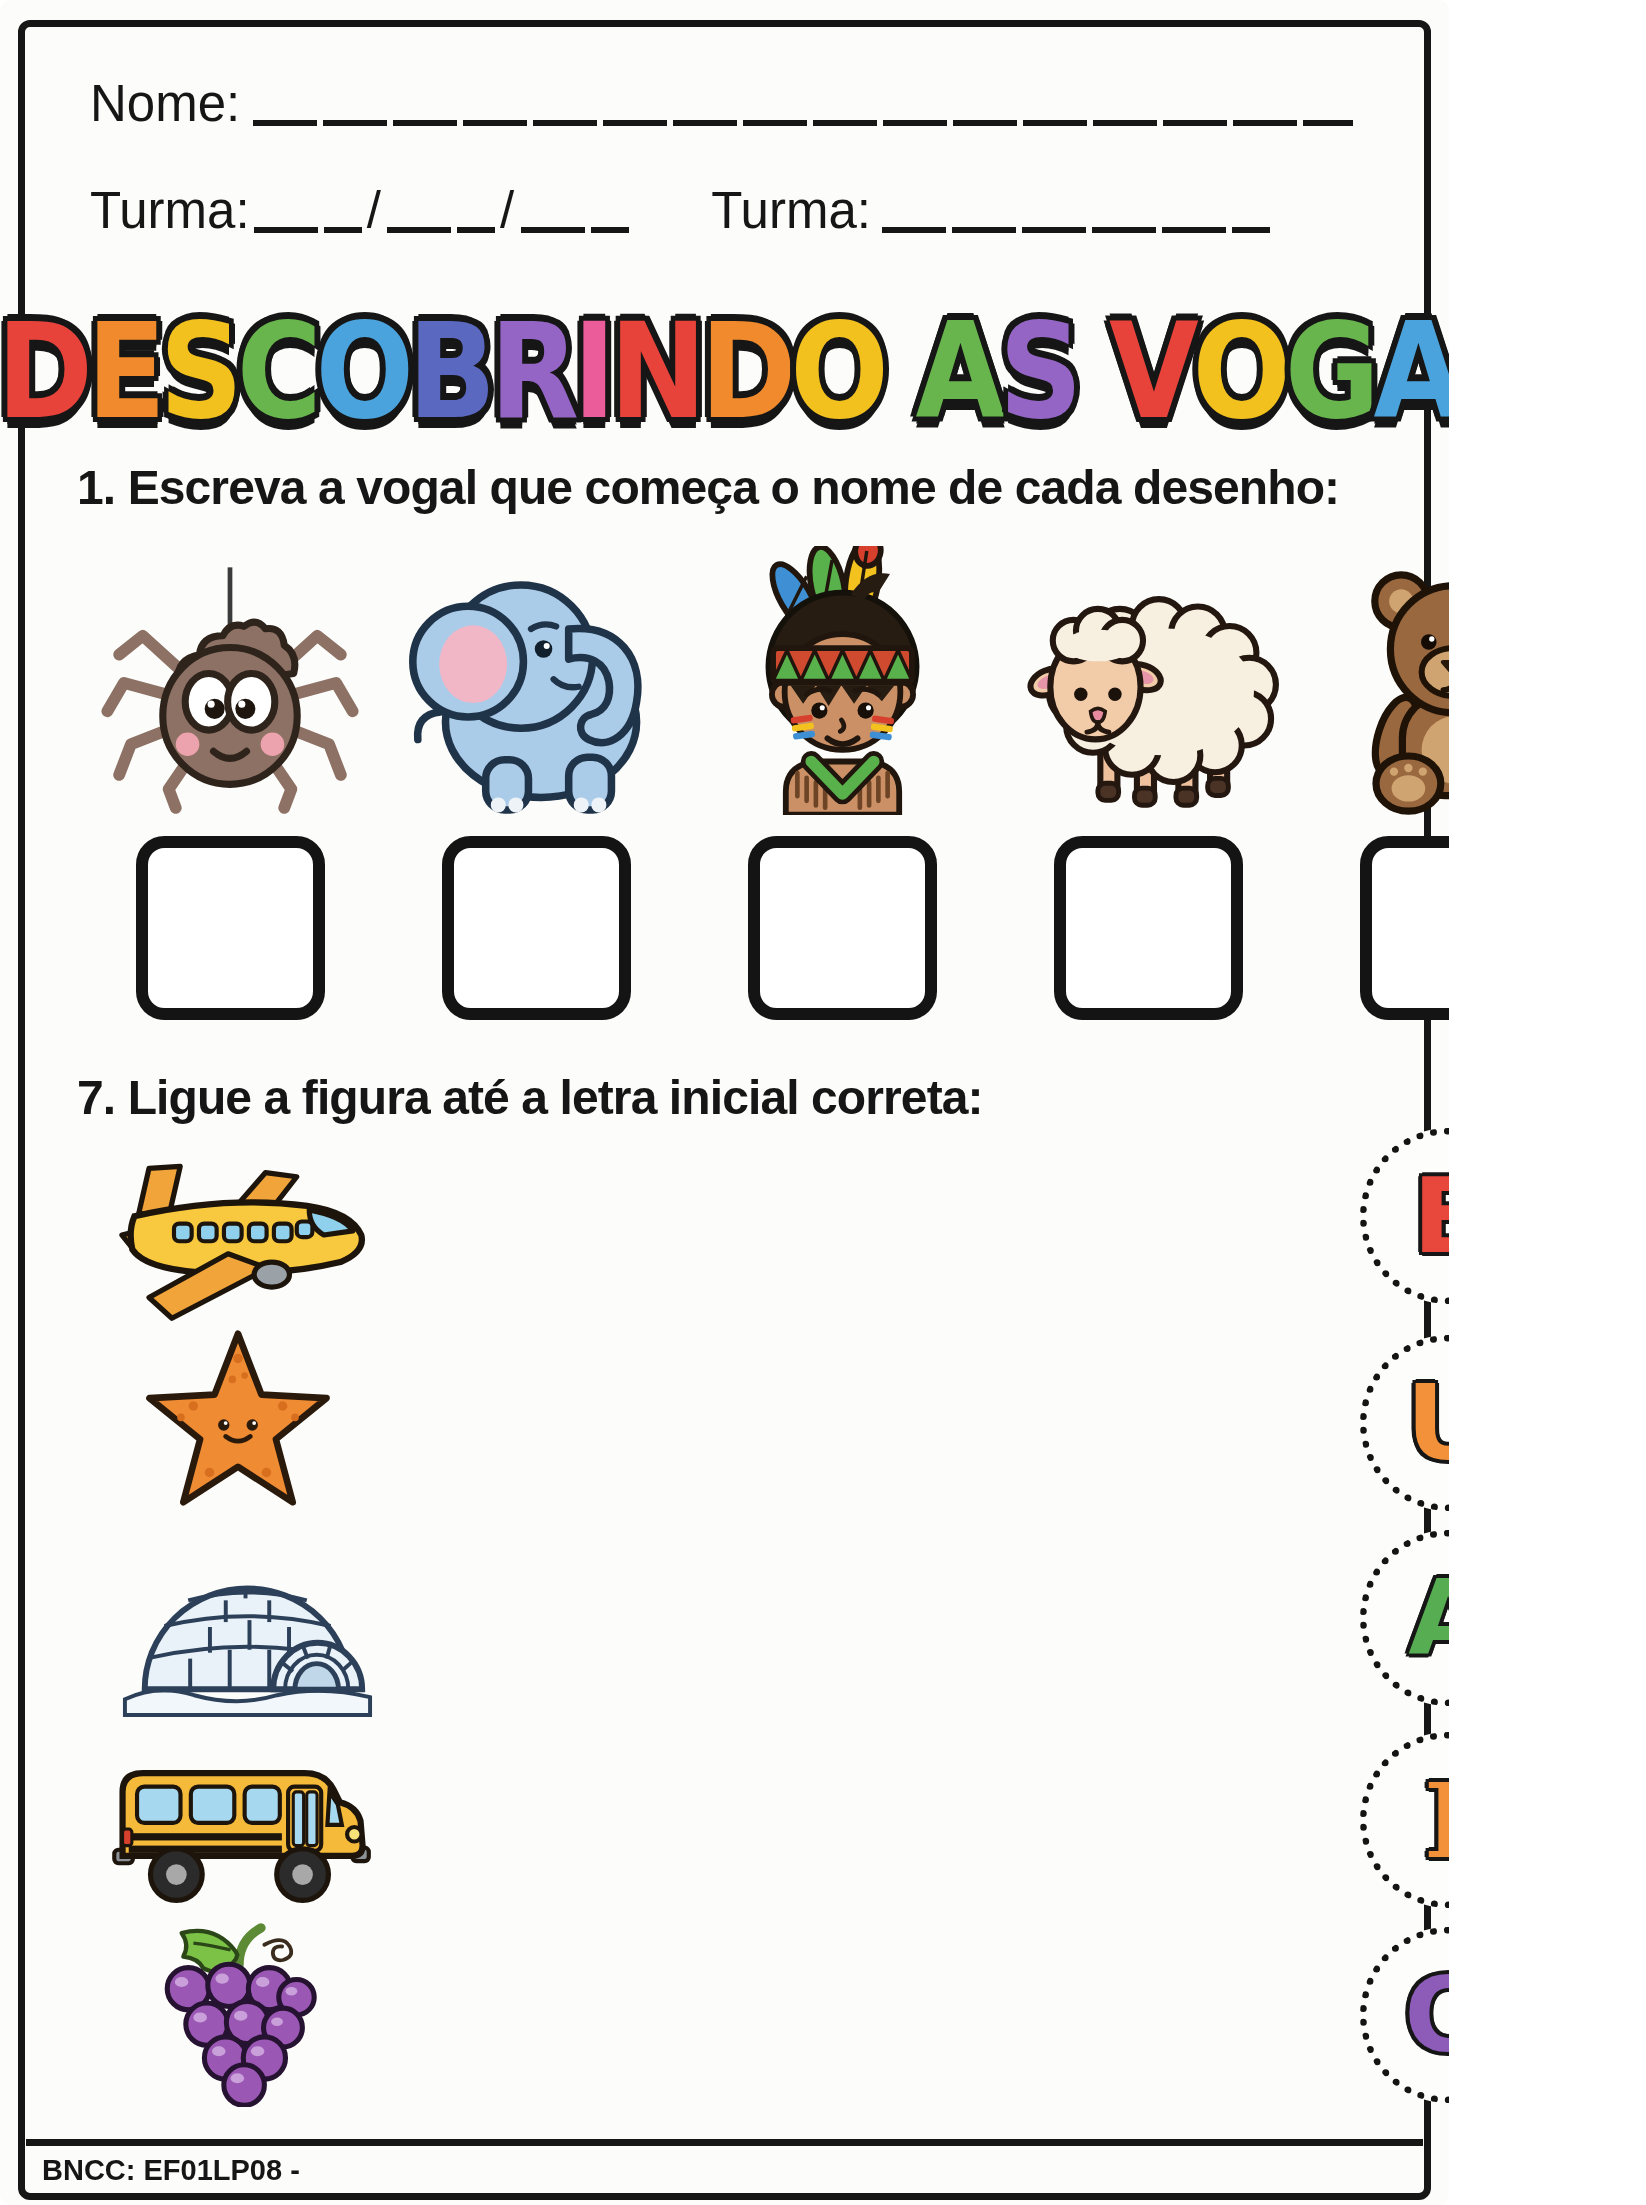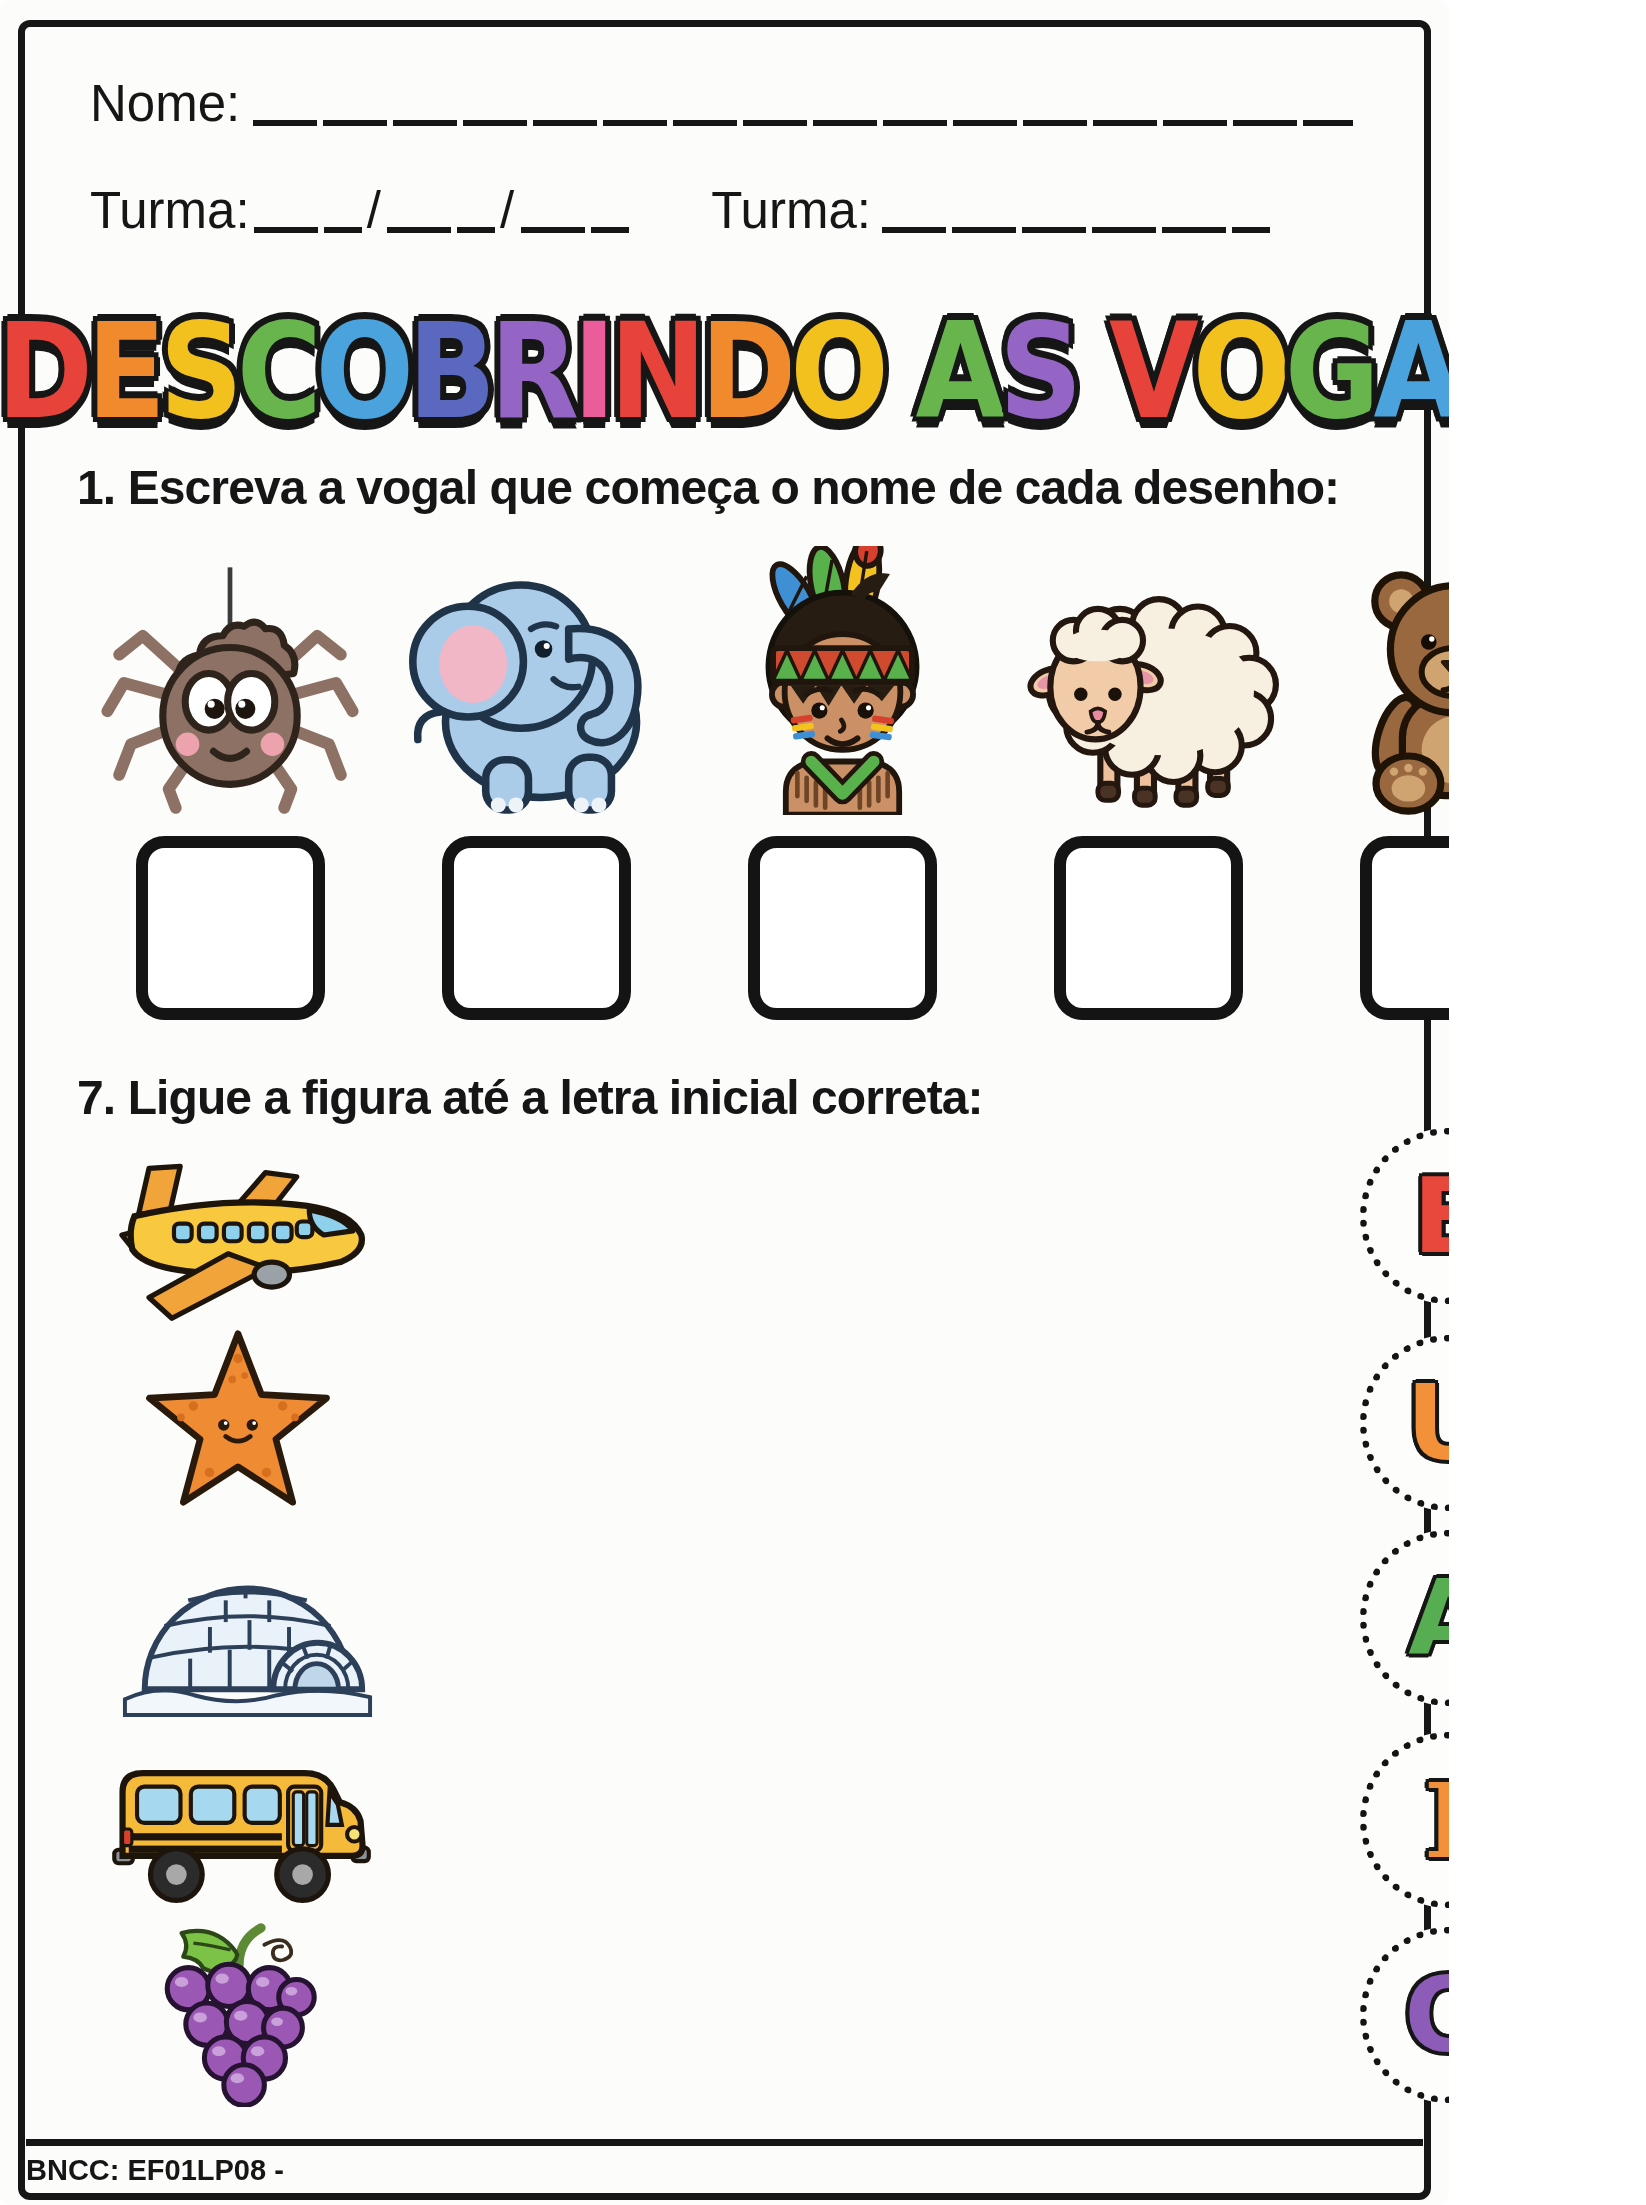--- a/index.html
+++ b/index.html
@@ -43,21 +43,21 @@
   .vowel-circle{position:absolute;left:1360px;width:162px;height:162px;border:7.8px dotted #141414;border-radius:50%;
     display:flex;align-items:center;justify-content:center;background:#fdfdfc;}
   .vowel-glyph{font-family:"DejaVu Sans",sans-serif;font-weight:bold;font-size:103px;line-height:1;
     text-shadow:4.1px 0 0 #161616,-4.1px 0 0 #161616,0 4.1px 0 #161616,0 -4.1px 0 #161616,
                 3.2px 3.2px 0 #161616,-3.2px 3.2px 0 #161616,3.2px -3.2px 0 #161616,-3.2px -3.2px 0 #161616;}
   .vowel-glyph.serif{font-family:"DejaVu Serif","Liberation Serif",serif;}
 
   
   .footer-rule{position:absolute;left:26px;right:26px;top:2139px;height:7.4px;background:#161616;}
   .footer-band{position:absolute;left:26px;right:26px;top:2146px;height:48px;display:flex;align-items:center;justify-content:space-between;
-    font-size:29px;white-space:nowrap;}
+    font-size:29px;white-space:nowrap;padding-left:16px;}
   .footer-band b{margin-right:8.3px;}
   svg{display:block;}
 </style>
 </head>
 <body>
 
 <div class="sheet">
   <div class="frame"></div>
 
   <div class="hrow name-row">

